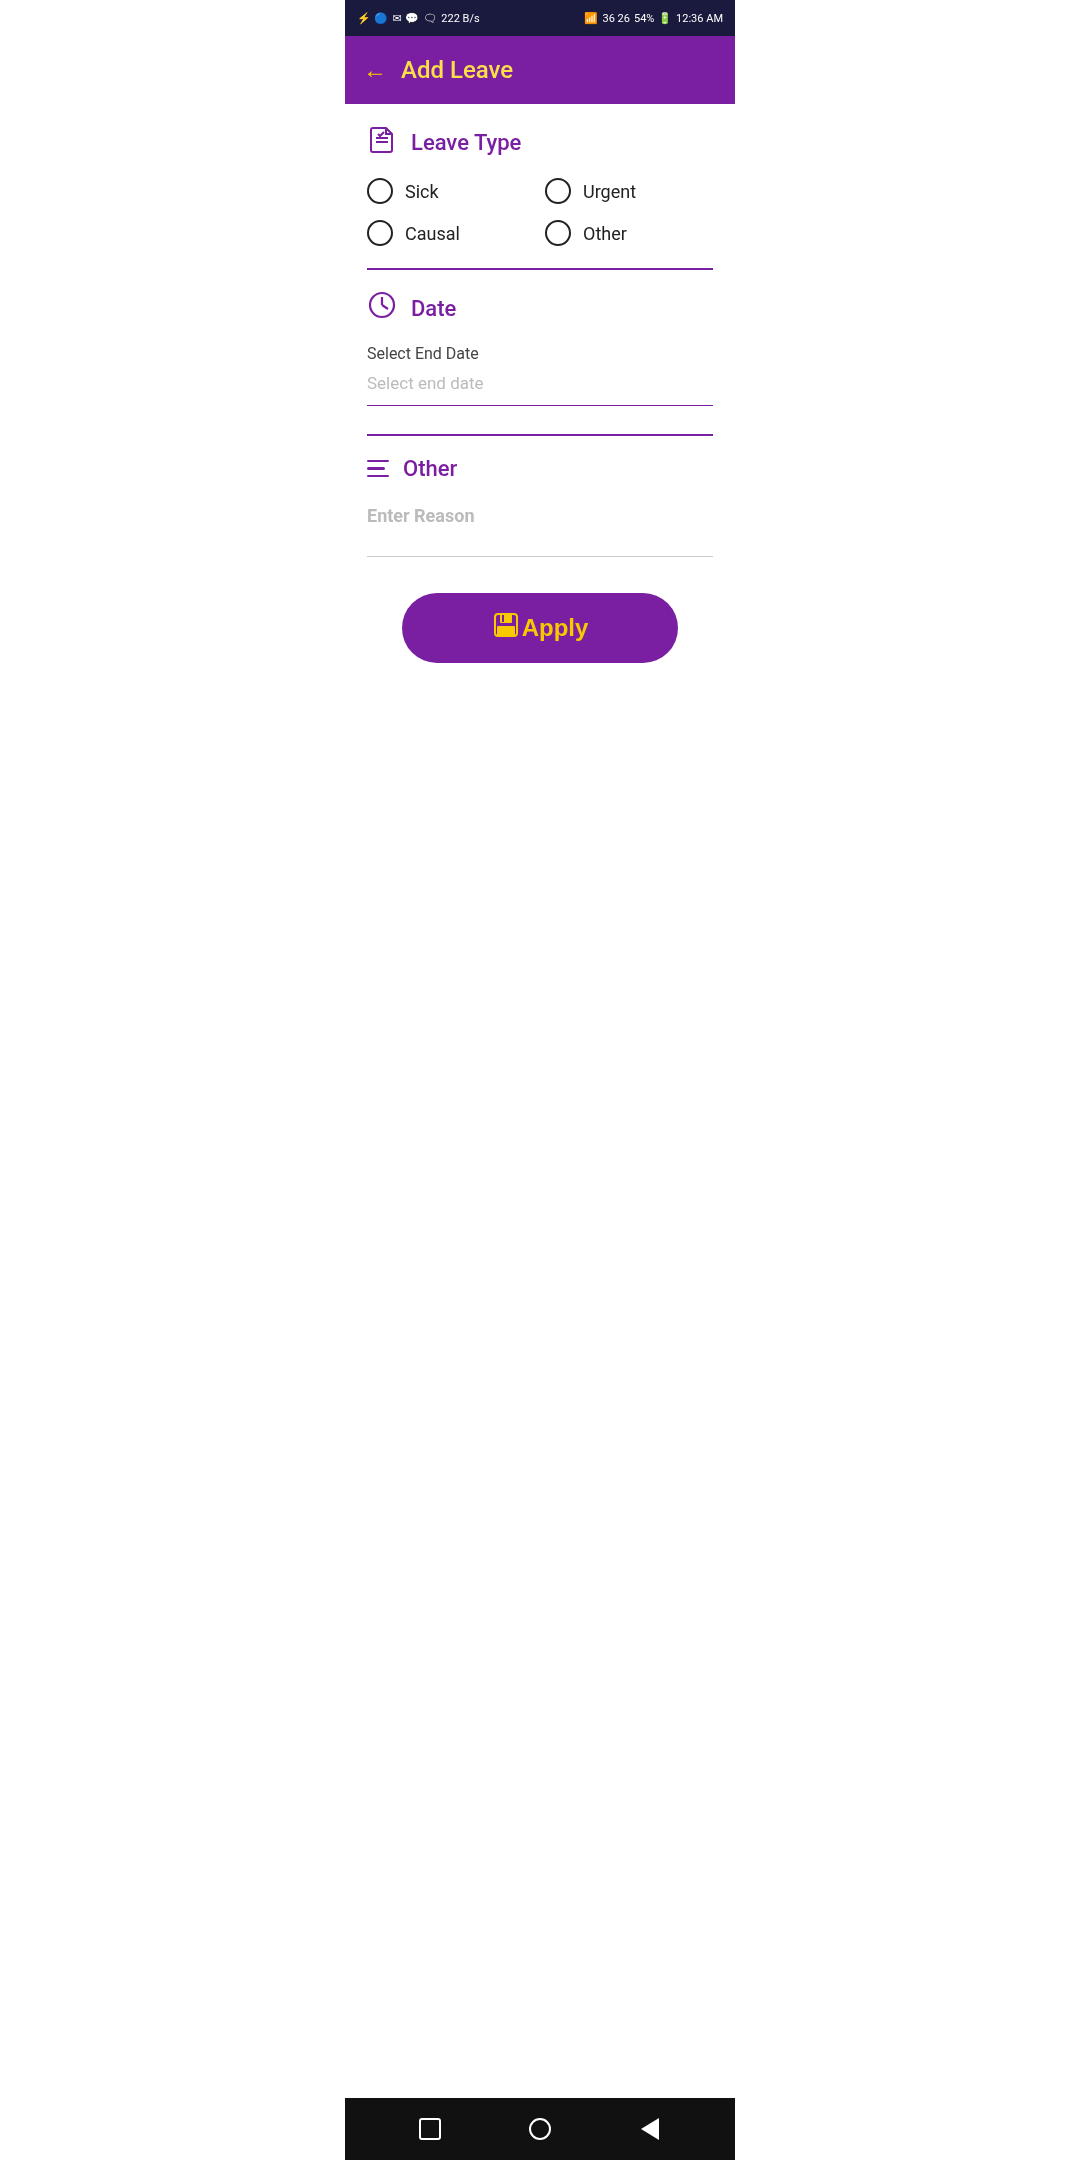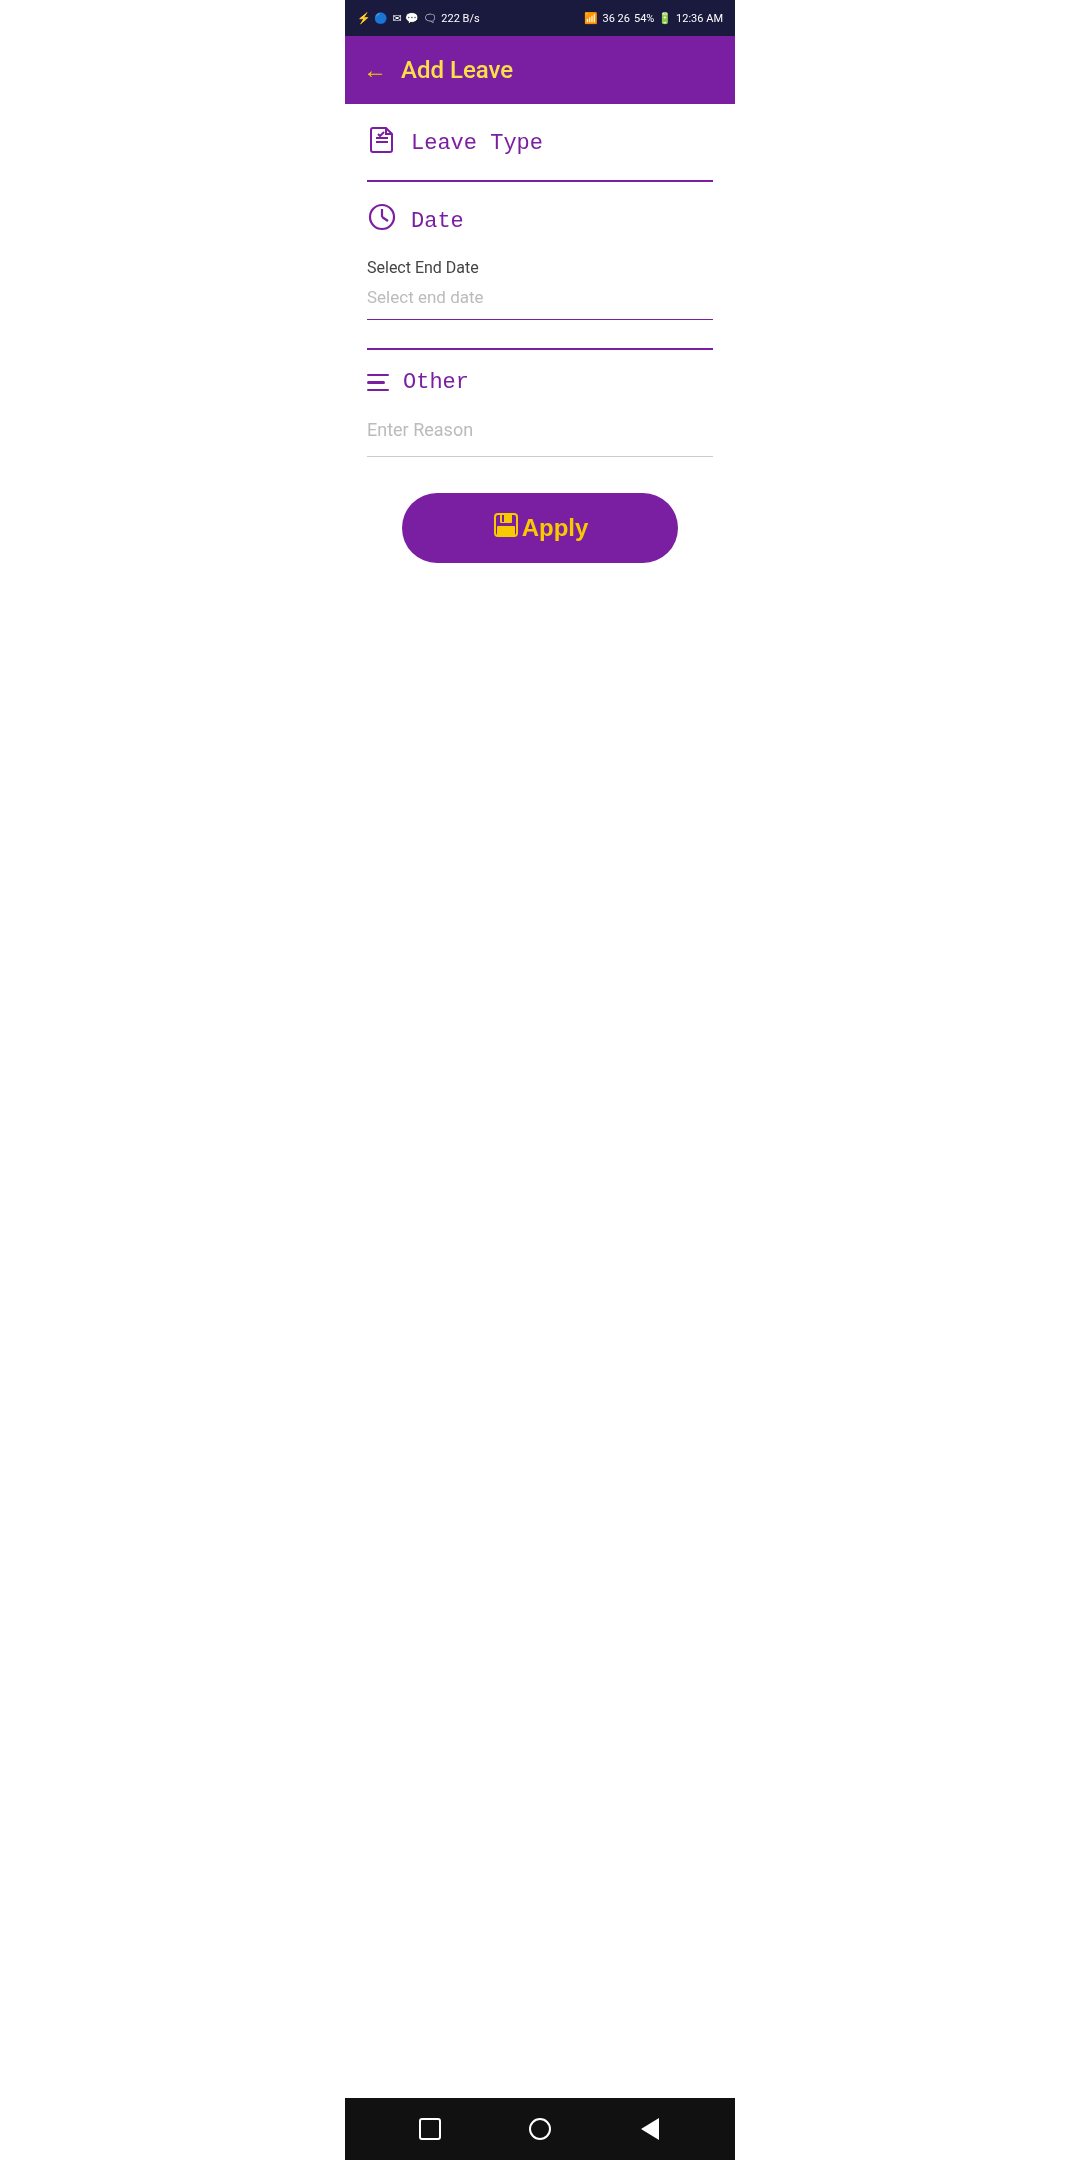--- a/index.html
+++ b/index.html
@@ -72,21 +72,20 @@
       padding: 20px 22px;
       background: #ffffff;
     }
 
     
     .section-header {
       display: flex;
       align-items: center;
       gap: 14px;
       margin-bottom: 18px;
-      font-family: Liberation Mono, monospace;
     }
 
     .section-icon {
       color: #7b1fa2;
       font-size: 26px;
     }
 
     .section-title {
       font-size: 22px;
       font-weight: 500;
@@ -159,22 +158,23 @@
       padding: 4px 0;
     }
 
     
     .reason-section {
       margin-top: 6px;
     }
 
     .reason-input-container {
       border-bottom: 1.5px solid #ccc;
-      padding-bottom: 10px;
+      padding-bottom: 24px;
       margin-top: 14px;
+      font-weight: bold;
     }
 
     .reason-placeholder {
       font-size: 18px;
       color: #bbb;
       padding: 6px 0;
     }
 
     
     .apply-btn-container {
@@ -306,20 +306,42 @@
         <path d="M6 4h13l6 6v16a2 2 0 01-2 2H6a2 2 0 01-2-2V6a2 2 0 012-2z" stroke="#7b1fa2" stroke-width="2" fill="none"></path>
         <path d="M19 4v6h6" stroke="#7b1fa2" stroke-width="2" fill="none"></path>
         <line x1="9" y1="14" x2="21" y2="14" stroke="#7b1fa2" stroke-width="2"></line>
         <line x1="9" y1="18" x2="21" y2="18" stroke="#7b1fa2" stroke-width="2"></line>
         <path d="M11 10l2 2 4-4" stroke="#7b1fa2" stroke-width="2" fill="none"></path>
       </svg>
     </span>
     <span class="section-title">Leave Type</span>
   </div>
 
+  <div class="leave-type-grid">
+
+    <div class="radio-option">
+      <div class="radio-circle"></div>
+      <span class="radio-label">Sick</span>
+    </div>
+
+    <div class="radio-option">
+      <div class="radio-circle"></div>
+      <span class="radio-label">Urgent</span>
+    </div>
+
+    <div class="radio-option">
+      <div class="radio-circle"></div>
+      <span class="radio-label">Causal</span>
+    </div>
+
+    <div class="radio-option">
+      <div class="radio-circle"></div>
+      <span class="radio-label">Other</span>
+    </div>
+  </div>
 
   <div class="divider"></div>
 
   <div class="date-section">
     <div class="section-header">
       <span class="section-icon">
         <svg width="30" height="30" viewBox="0 0 30 30" fill="none" xmlns="http://www.w3.org/2000/svg">
           <circle cx="15" cy="15" r="12" stroke="#7b1fa2" stroke-width="2.2" fill="none"></circle>
           <line x1="15" y1="7" x2="15" y2="15" stroke="#7b1fa2" stroke-width="2.2"></line>
           <line x1="15" y1="15" x2="21" y2="19" stroke="#7b1fa2" stroke-width="2.2"></line>

